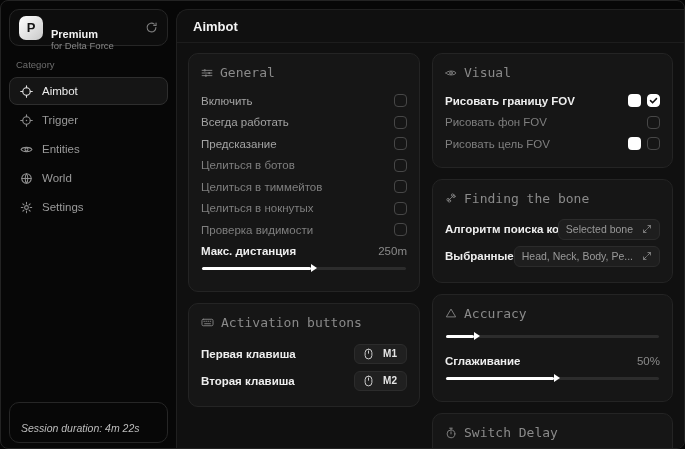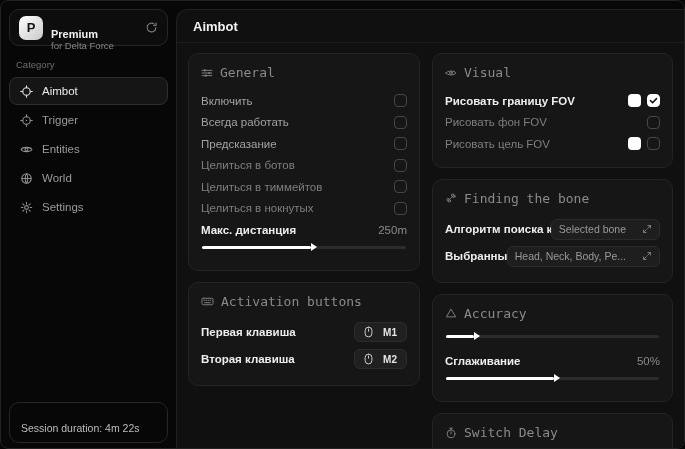--- a/index.html
+++ b/index.html
@@ -37,21 +37,21 @@
     border:1px solid transparent; border-radius:8px;
     color:#9a9a9a; font-size:11.5px; cursor:pointer; margin-bottom:1px;
   }
   .nav-item .nicon { display:flex; color:#8f8f8f; }
   .nav-item.active { border-color:#2e2e2e; background:#151515; color:#ececec; }
   .nav-item.active .nicon { color:#e0e0e0; }
   .session-box {
     position:absolute; left:8px; right:8px; bottom:5px; height:41px;
     border:1px solid #262626; border-radius:10px;
     display:flex; align-items:flex-end; padding:0 11px 8px;
-    font-size:10.5px; color:#bdbdbd;
+    font-size:10.5px; color:#bdbdbd;font-style:italic;
   }
   
   .main {
     position:absolute; left:175px; top:8px; right:0; bottom:0;
     background:#101010; border:1px solid #202020; border-right:none; border-bottom:none;
     border-top-left-radius:12px;
     display:flex; flex-direction:column;
   }
   .main-header {
     height:33px; flex:0 0 auto; display:flex; align-items:center; padding:0 16px;
@@ -97,21 +97,21 @@
     content:""; position:absolute; right:-6px; top:-3px;
     border-left:6px solid #ffffff; border-top:4.5px solid transparent; border-bottom:4.5px solid transparent;
   }
   .kbd-btn {
     display:flex; align-items:center; gap:10px;
     background:#202020; border:1px solid #2c2c2c; border-radius:6px;
     padding:3px 9px; font-size:10px; font-weight:bold; color:#e6e6e6; cursor:pointer;
   }
   .kbd-btn .micon { display:flex; color:#cfcfcf; }
   .dropdown {
-    display:flex; align-items:center; gap:16px;
+    display:flex; align-items:center; gap:9px;
     background:#1e1e1e; border:1px solid #2b2b2b; border-radius:6px;
     padding:3.5px 7px; font-size:10.5px; color:#999999; cursor:pointer;
     white-space:nowrap; flex:0 0 auto; max-width:160px;
   }
   .dropdown .dd-text { overflow:hidden; }
   .dropdown .eicon { display:flex; color:#8a8a8a; flex:0 0 auto; }
   svg { display:block; }
 </style>
 </head>
 <body>
@@ -232,20 +232,24 @@
             <span class="checkbox"></span>
           </div>
           <div class="row">
             <span class="row-label dim">Целиться в тиммейтов</span>
             <span class="checkbox"></span>
           </div>
           <div class="row">
             <span class="row-label dim">Целиться в нокнутых</span>
             <span class="checkbox"></span>
           </div>
+          <div class="row">
+            <span class="row-label dim">Проверка видимости</span>
+            <span class="checkbox"></span>
+          </div>
 
           <div class="row">
             <span class="row-label bright">Макс. дистанция</span>
             <span class="value">250m</span>
           </div>
           <div class="slider">
             <div class="track"></div>
             <div class="fill" style="width: 53%;"></div>
           </div>
         </div>

